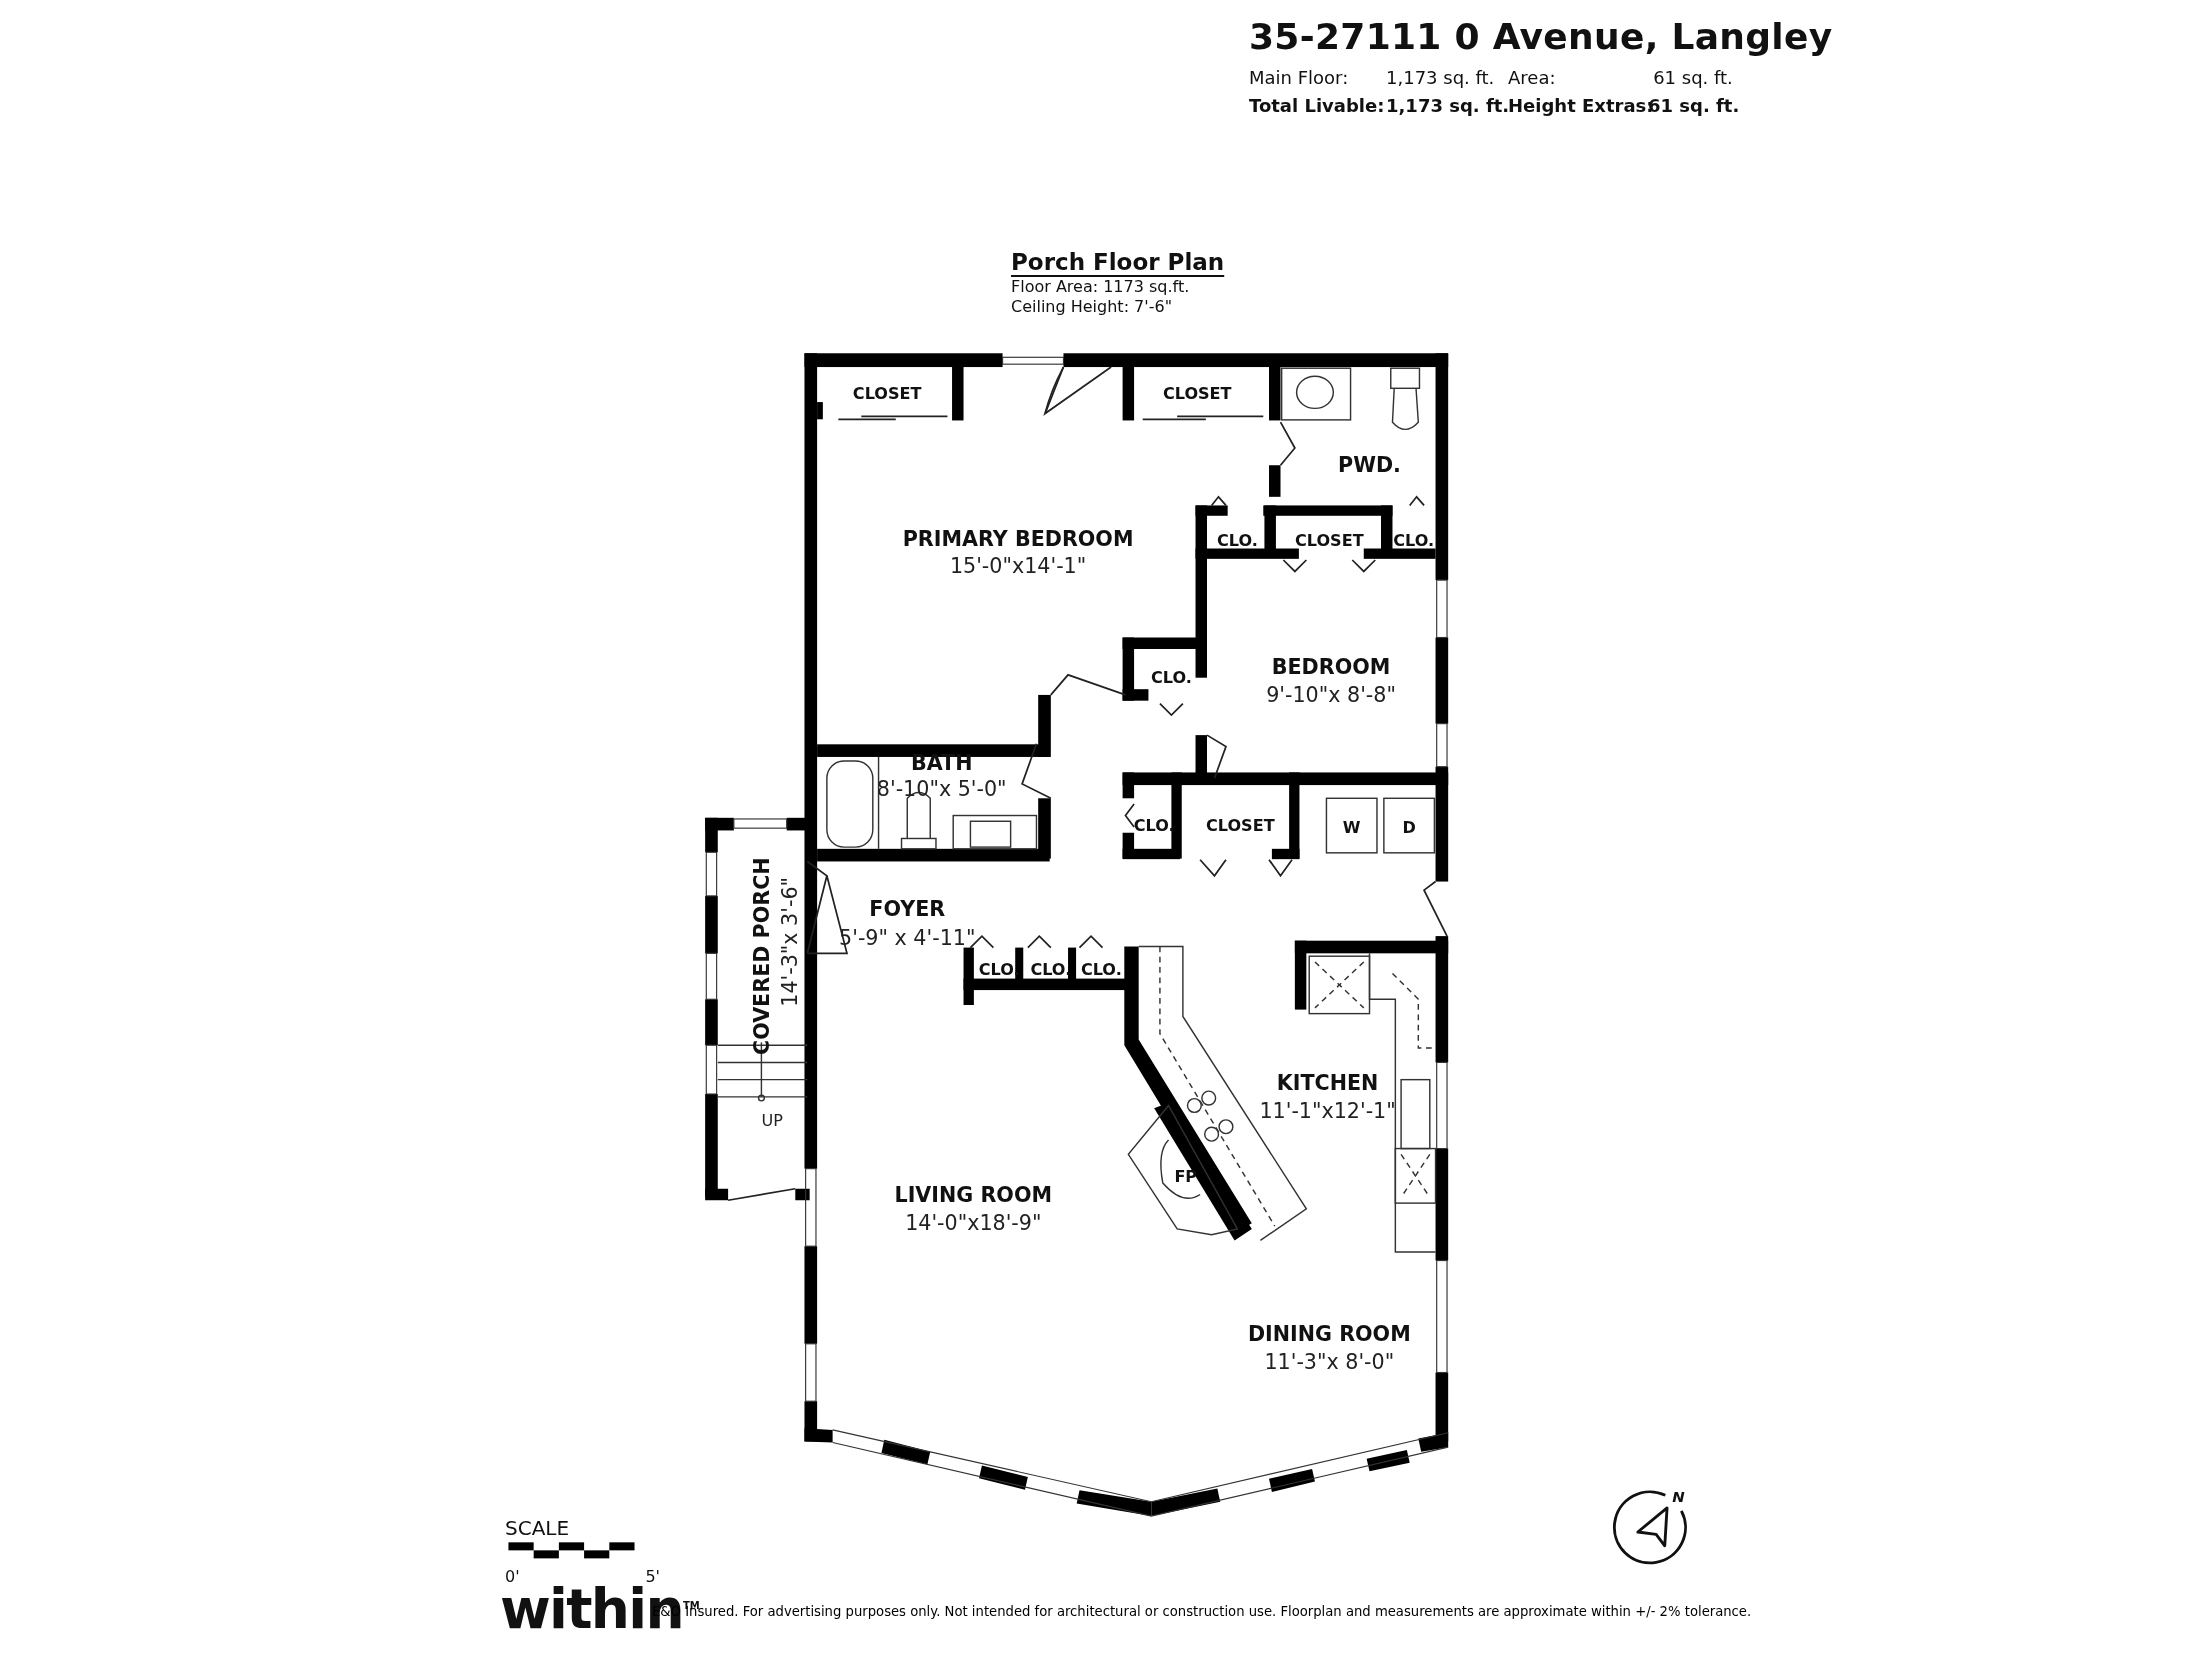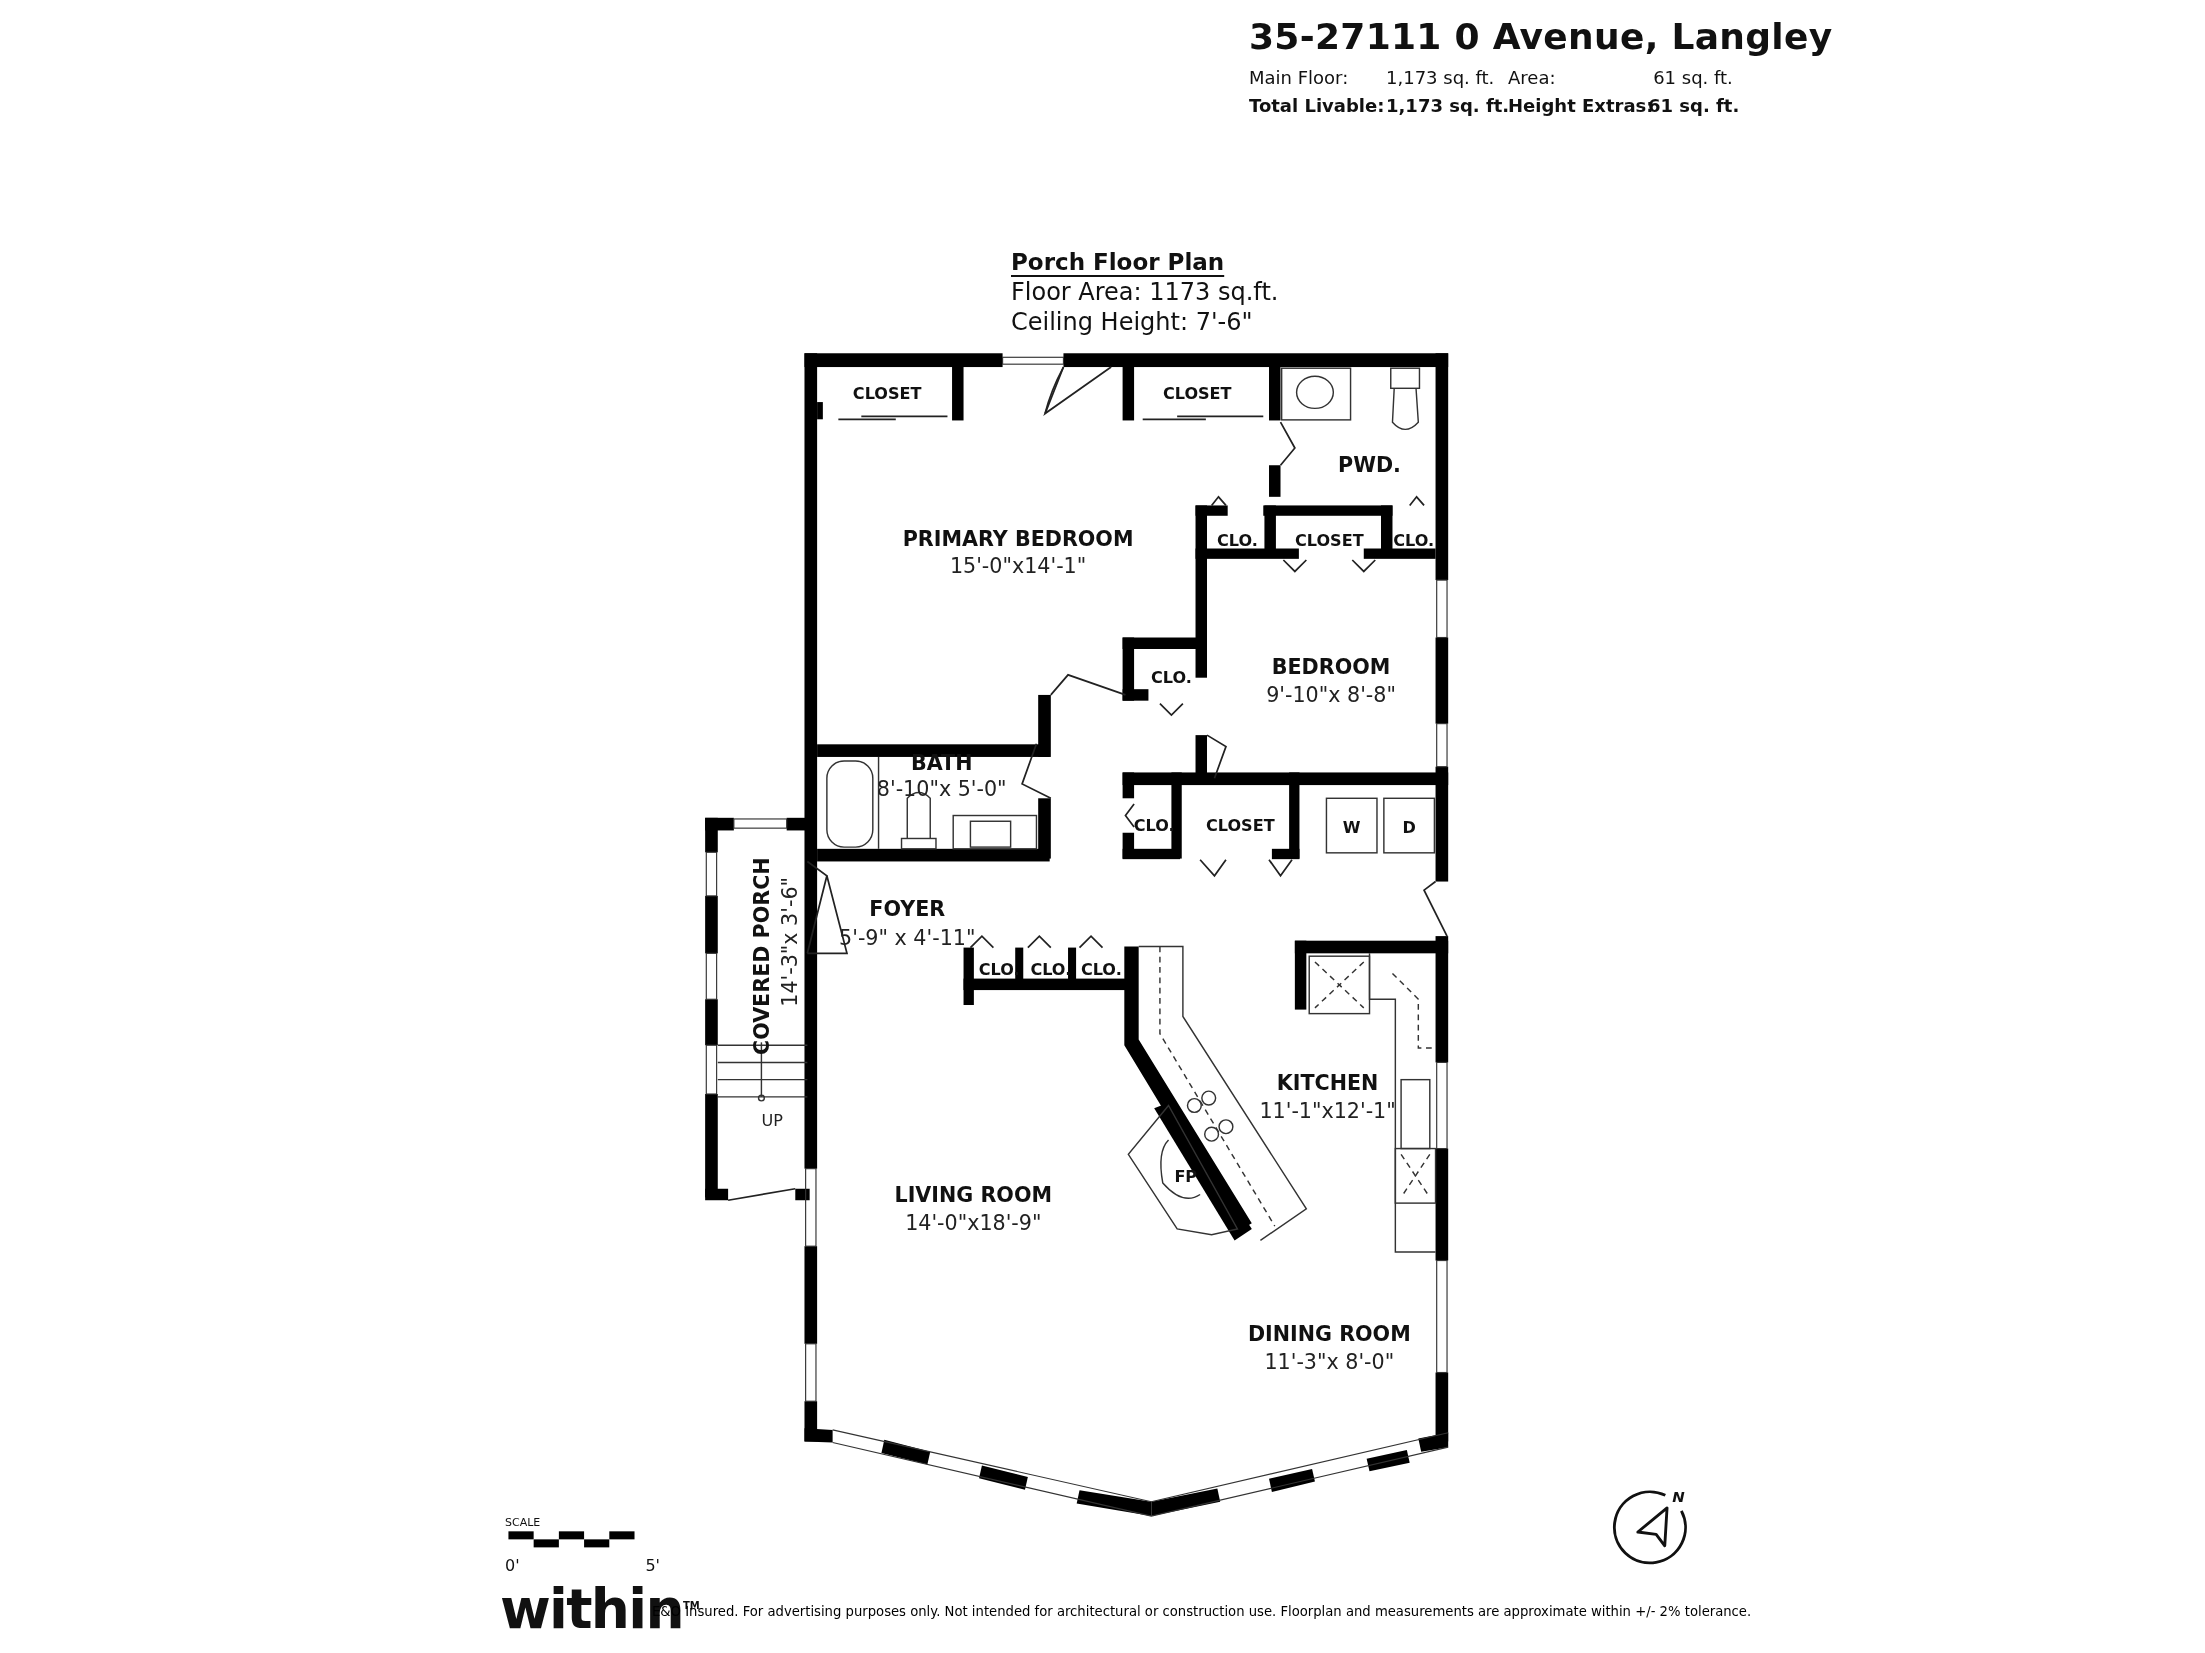--- a/index.html
+++ b/index.html
@@ -4,27 +4,27 @@
 <style>
   html, body { margin: 0; padding: 0; background: #ffffff; }
   body { width: 2205px; height: 1654px; position: relative; overflow: hidden; font-family: "DejaVu Sans", "Liberation Sans", sans-serif; color: #111; }
   .header { position: absolute; left: 1249px; top: 16px; width: 494px; }
   .address { font-size: 36px; font-weight: bold; letter-spacing: 0.3px; margin: 0; white-space: nowrap; }
   .stats { margin-top: 10.3px; display: grid; grid-template-columns: 137px 122px 140px 90px; row-gap: 6.9px; font-size: 18px; white-space: nowrap; }
   .stats .b { font-weight: bold; }
   .stats .r { text-align: center; }
   .plan-title { position: absolute; left: 1011px; top: 248px; font-size: 23px; line-height: 1.25; }
   .plan-title .t { font-weight: bold; text-decoration: underline; text-underline-offset: 4.6px; }
-  .plan-title .s { font-size: 24px; }
+  .plan-title .s { font-size: 16px; }
   svg.plan { position: absolute; left: 0; top: 0; }
   .room-label { font-family: "DejaVu Sans", sans-serif; font-weight: bold; font-size: 36px; fill: #111; text-anchor: middle; }
   .room-dim { font-family: "DejaVu Sans", sans-serif; font-size: 36px; fill: #222; text-anchor: middle; }
   .small-label { font-family: "DejaVu Sans", sans-serif; font-weight: bold; font-size: 28px; fill: #111; text-anchor: middle; }
   .scale { position: absolute; left: 505px; top: 1516px; }
-  .scale .lbl { font-size: 11px; }
+  .scale .lbl { font-size: 20px; }
   .scale .ticks { display: flex; justify-content: space-between; width: 155px; font-size: 16px; margin-top: 2.3px; }
   .brand { position: absolute; left: 500px; top: 1582px; font-size: 55px; font-weight: bold; letter-spacing: -1.7px; line-height: 1; }
   .brand sup { font-size: 10px; letter-spacing: 0; }
   .disclaimer { position: absolute; left: 652px; top: 1604px; font-size: 13.2px; color: #000000; white-space: nowrap; }
   .compass { position: absolute; left: 1608px; top: 1485px; }
 </style>
 </head>
 <body>
 
 <div class="header">

